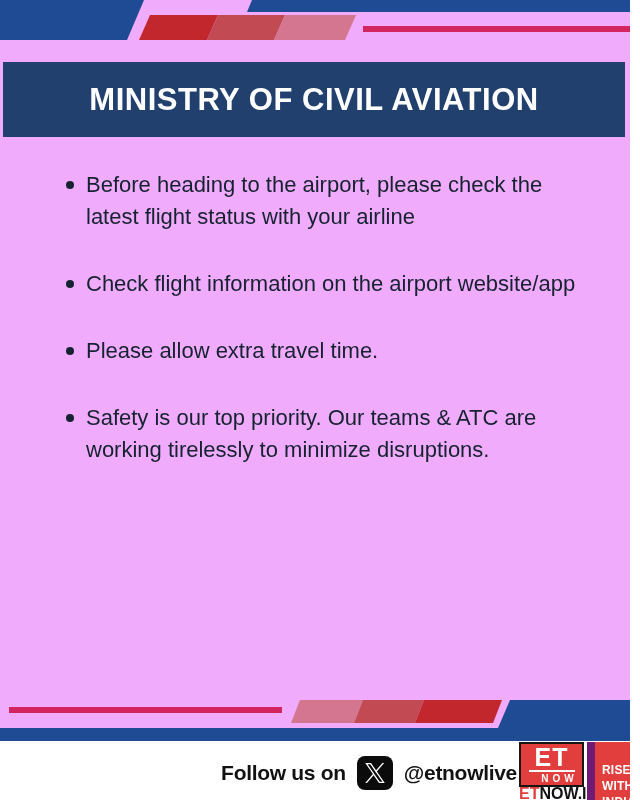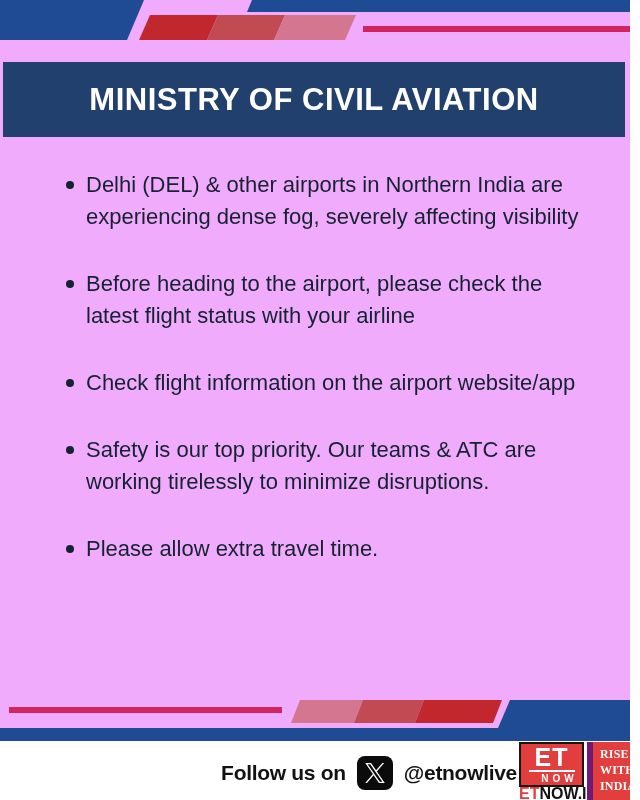--- a/index.html
+++ b/index.html
@@ -66,23 +66,22 @@
   .et-block .now{color:#fff;font-weight:bold;font-size:10px;letter-spacing:4px;line-height:11px;margin-left:4px;padding-left:12px;}
   .et-site{
     position:absolute;left:519px;top:46px;width:65px;height:13px;
     text-align:center;font-size:16px;font-weight:bold;line-height:13px;white-space:nowrap;
   }
   .et-site .site-et{color:#e23e3e;}
   .et-site .site-rest{color:#111111;}
 
   .rise-block{
     position:absolute;left:587px;top:1px;width:53px;height:58px;
-    box-sizing:border-box;background:#e23e3e;border-left:6px solid #701a75;
-    padding:4px 0 0 7px;
-    font-family:Liberation Serif, serif;
+    box-sizing:border-box;background:#e23e3e;border-left:8px solid #701a75;
+    padding:20px 0 0 7px;
   }
   .rise-block div{color:#ffffff;font-weight:bold;font-size:12px;line-height:16px;letter-spacing:0.2px;}
 </style>
 </head>
 <body>
 
 <div class="canvas">
 
   <svg class="deco top-deco" width="640" height="62" viewBox="0 0 640 62" aria-hidden="true">
     <polygon points="0,0 144,0 127,40 0,40" fill="#1e4b94"></polygon>
@@ -91,25 +90,24 @@
     <polygon points="218,15 285,15 274,40 207,40" fill="#c24b53"></polygon>
     <polygon points="285,15 356,15 345,40 274,40" fill="#d4768f"></polygon>
     <rect x="363" y="26" width="274" height="6" fill="#d22560"></rect>
   </svg>
 
   <div class="title-band">
     <h1>MINISTRY OF CIVIL AVIATION</h1>
   </div>
 
   <ul class="bullets">
-    <li>Delhi (DEL) &amp; other airports in Northern India are experiencing dense fog, severely affecting visibility</li>
     <li>Before heading to the airport, please check the latest flight status with your airline</li>
     <li>Check flight information on the airport website/app</li>
+    <li>Please allow extra travel time.</li>
     <li>Safety is our top priority. Our teams &amp; ATC are working tirelessly to minimize disruptions.</li>
-    <li>Please allow extra travel time.</li>
   </ul>
 
   <svg class="deco bottom-deco" width="640" height="41" viewBox="0 0 640 41" aria-hidden="true">
     <rect x="9" y="7" width="273" height="6" fill="#d22560"></rect>
     <polygon points="300,0 363,0 354,23 291,23" fill="#d4768f"></polygon>
     <polygon points="363,0 424,0 415,23 354,23" fill="#c24b53"></polygon>
     <polygon points="424,0 502,0 493,23 415,23" fill="#c1272d"></polygon>
     <polygon points="510,0 640,0 640,41 0,41 0,28 498,28" fill="#1e4b94"></polygon>
   </svg>
 

